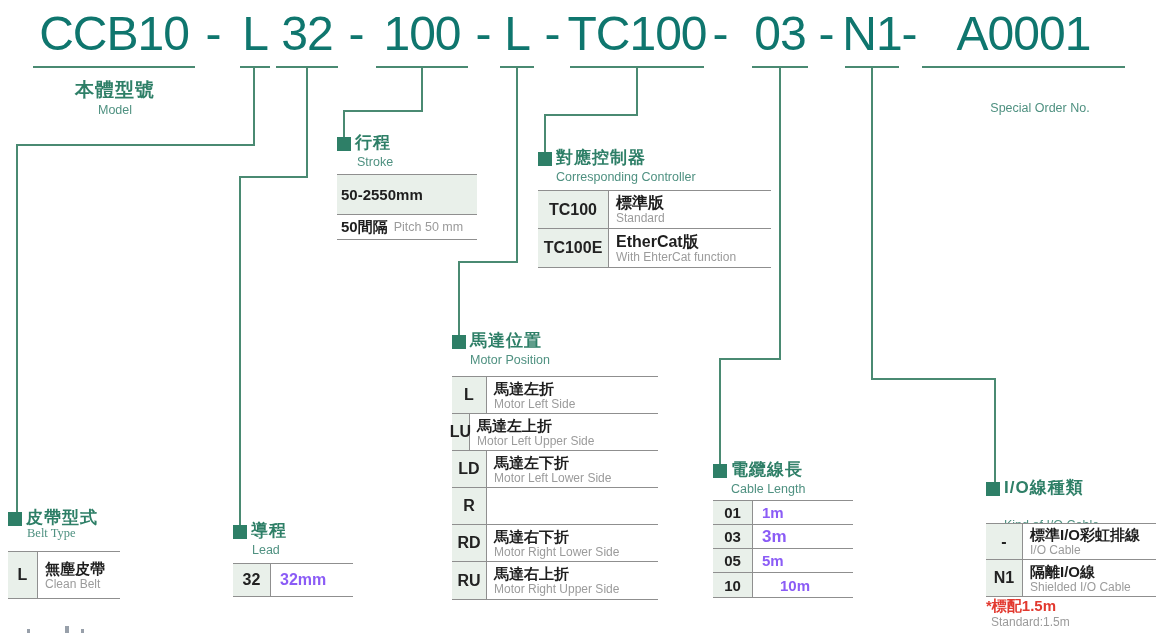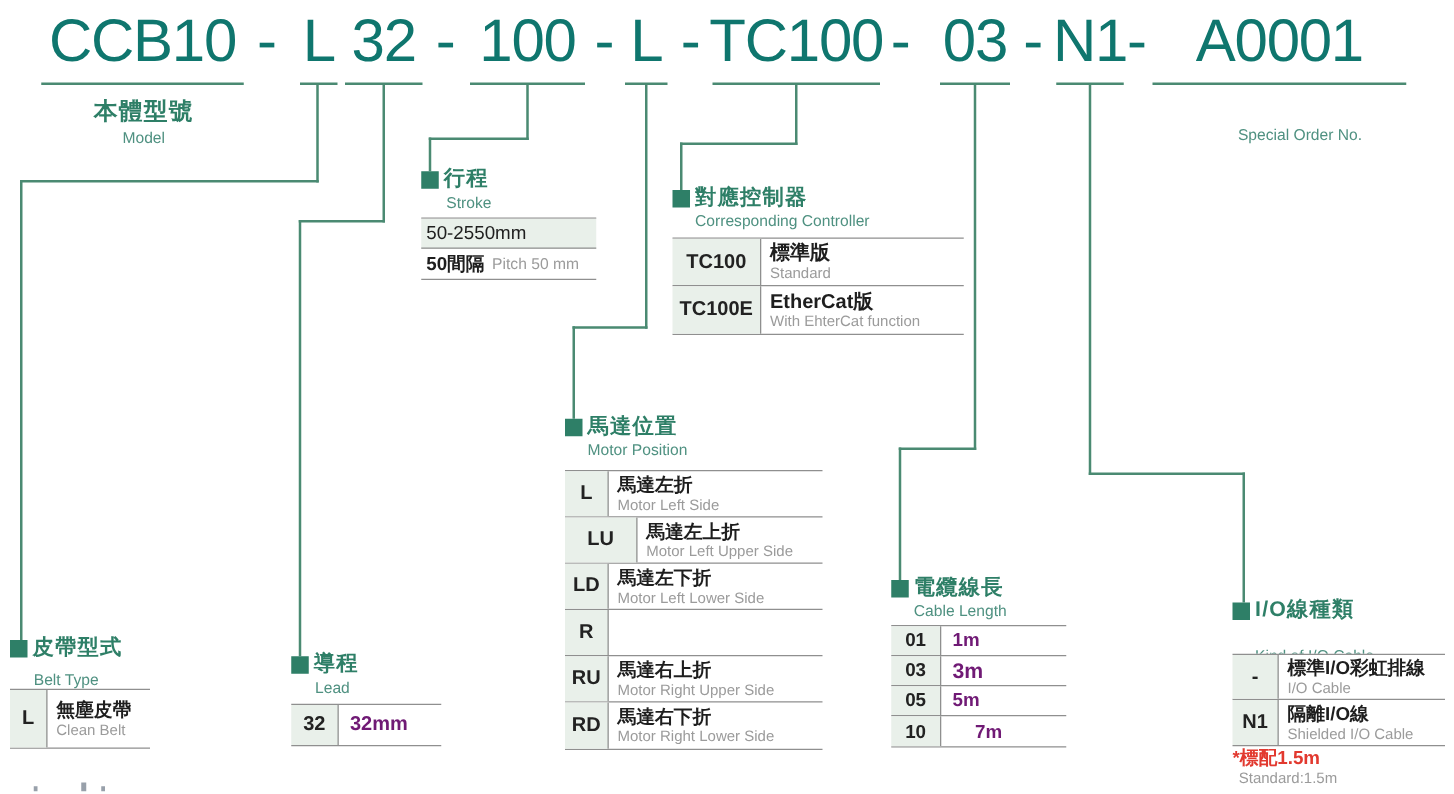--- a/index.html
+++ b/index.html
@@ -25,25 +25,25 @@
 
   
   .spec-table { position:absolute; border-top:1px solid #8f8f8f; border-bottom:1px solid #8f8f8f; background:#ffffff; }
   .trow { display:flex; border-bottom:1px solid #8f8f8f; }
   .trow:last-child { border-bottom:none; }
   .tcode { background:#e9f0ea; border-right:1px solid #8f8f8f; display:flex; align-items:center; justify-content:center;
            font-weight:bold; font-size:16px; color:#222222; flex:0 0 auto; }
   .tdesc { display:flex; flex-direction:column; justify-content:center; padding:2px 0 2px 7px; min-width:0; }
   .tzh { font-size:15px; font-weight:bold; color:#1e1e1e; line-height:17px; white-space:nowrap; }
   .ten { font-size:12px; color:#9b9b9b; line-height:14px; white-space:nowrap; }
-  .tval { display:flex; align-items:center; padding-left:9px; font-size:16px; font-weight:bold; color:#701a75; }
-
-  
-  .srow1 { height:24px; background:#e9f0ea; border-bottom:1px solid #8f8f8f; display:flex; align-items:center; padding-left:4px;
-           font-size:15px; font-weight:normal; color:#1e1e1e; }
+  .tval { display:flex; align-items:center; padding-left:9px; font-size:16px; font-weight:bold; color:#8b5cf6; }
+
+  
+  .srow1 { height:40px; background:#e9f0ea; border-bottom:1px solid #8f8f8f; display:flex; align-items:center; padding-left:4px;
+           font-size:15px; font-weight:bold; color:#1e1e1e; }
   .srow2 { height:24px; display:flex; align-items:center; padding-left:4px; white-space:nowrap; }
   .srow2 .pz { font-size:15px; font-weight:bold; color:#1e1e1e; }
   .srow2 .pe { font-size:12.5px; color:#9b9b9b; margin-left:6px; }
 
   .note-red { position:absolute; font-size:15px; font-weight:bold; color:#e2392f; white-space:nowrap; }
   .note-gray { position:absolute; font-size:12px; color:#9b9b9b; white-space:nowrap; }
 
   .speck { position:absolute; background:#98a0aa; }
 </style>
 </head>
@@ -106,21 +106,21 @@
   <div class="hline" style="left:871px;top:378px;width:125px;"></div>
   <div class="vline" style="left:994px;top:378px;height:104px;"></div>
 
   <div class="sec-zh big center" style="left:40px;top:80px;width:150px;">本體型號</div>
   <div class="sec-en center" style="left:40px;top:103px;width:150px;">Model</div>
 
   <div class="sec-en center" style="left:950px;top:101px;width:180px;">Special Order No.</div>
 
   <div class="bullet" style="left:8px;top:512px;"></div>
   <div class="sec-zh" style="left:26px;top:508px;">皮帶型式</div>
-  <div class="sec-en" style="left:27px;top:537px;">Belt Type</div>
+  <div class="sec-en" style="left:27px;top:526px;font-family:Liberation Serif, serif;">Belt Type</div>
   <div class="spec-table" style="left:8px;top:551px;width:112px;">
     <div class="trow" style="height:46px;">
       <div class="tcode" style="width:30px;">L</div>
       <div class="tdesc">
         <span class="tzh">無塵皮帶</span>
         <span class="ten">Clean Belt</span>
       </div>
     </div>
   </div>
 
@@ -150,48 +150,48 @@
   <div class="sec-en" style="left:470px;top:353px;">Motor Position</div>
   <div class="spec-table" style="left:452px;top:376px;width:206px;">
     <div class="trow" style="height:37px;">
       <div class="tcode" style="width:35px;">L</div>
       <div class="tdesc">
         <span class="tzh">馬達左折</span>
         <span class="ten">Motor Left Side</span>
       </div>
     </div>
     <div class="trow" style="height:37px;">
-      <div class="tcode" style="width:58px;">LU</div>
+      <div class="tcode" style="width:18px;">LU</div>
       <div class="tdesc">
         <span class="tzh">馬達左上折</span>
         <span class="ten">Motor Left Upper Side</span>
       </div>
     </div>
     <div class="trow" style="height:37px;">
       <div class="tcode" style="width:35px;">LD</div>
       <div class="tdesc">
         <span class="tzh">馬達左下折</span>
         <span class="ten">Motor Left Lower Side</span>
       </div>
     </div>
     <div class="trow" style="height:37px;">
       <div class="tcode" style="width:35px;">R</div>
     </div>
     <div class="trow" style="height:37px;">
+      <div class="tcode" style="width:35px;">RD</div>
+      <div class="tdesc">
+        <span class="tzh">馬達右下折</span>
+        <span class="ten">Motor Right Lower Side</span>
+      </div>
+    </div>
+    <div class="trow" style="height:37px;">
       <div class="tcode" style="width:35px;">RU</div>
       <div class="tdesc">
         <span class="tzh">馬達右上折</span>
         <span class="ten">Motor Right Upper Side</span>
-      </div>
-    </div>
-    <div class="trow" style="height:37px;">
-      <div class="tcode" style="width:35px;">RD</div>
-      <div class="tdesc">
-        <span class="tzh">馬達右下折</span>
-        <span class="ten">Motor Right Lower Side</span>
       </div>
     </div>
   </div>
 
   <div class="bullet" style="left:538px;top:152px;"></div>
   <div class="sec-zh" style="left:556px;top:148px;">對應控制器</div>
   <div class="sec-en" style="left:556px;top:170px;">Corresponding Controller</div>
   <div class="spec-table" style="left:538px;top:190px;width:233px;">
     <div class="trow" style="height:38px;">
       <div class="tcode" style="width:71px;">TC100</div>
@@ -220,21 +220,21 @@
     <div class="trow" style="height:24px;">
       <div class="tcode" style="width:40px;font-size:15px;">03</div>
       <div class="tval" style="font-size:17px;">3m</div>
     </div>
     <div class="trow" style="height:24px;">
       <div class="tcode" style="width:40px;font-size:15px;">05</div>
       <div class="tval" style="font-size:15px;">5m</div>
     </div>
     <div class="trow" style="height:24px;gap:18px;">
       <div class="tcode" style="width:40px;font-size:15px;">10</div>
-      <div class="tval" style="font-size:15px;">7m</div>
+      <div class="tval" style="font-size:15px;">10m</div>
     </div>
   </div>
 
   <div class="bullet" style="left:986px;top:482px;"></div>
   <div class="sec-zh" style="left:1004px;top:478px;">I/O線種類</div>
   <div class="sec-en" style="left:1004px;top:518px;">Kind of I/O Cable</div>
   <div class="spec-table" style="left:986px;top:523px;width:170px;">
     <div class="trow" style="height:36px;">
       <div class="tcode" style="width:37px;">-</div>
       <div class="tdesc">

